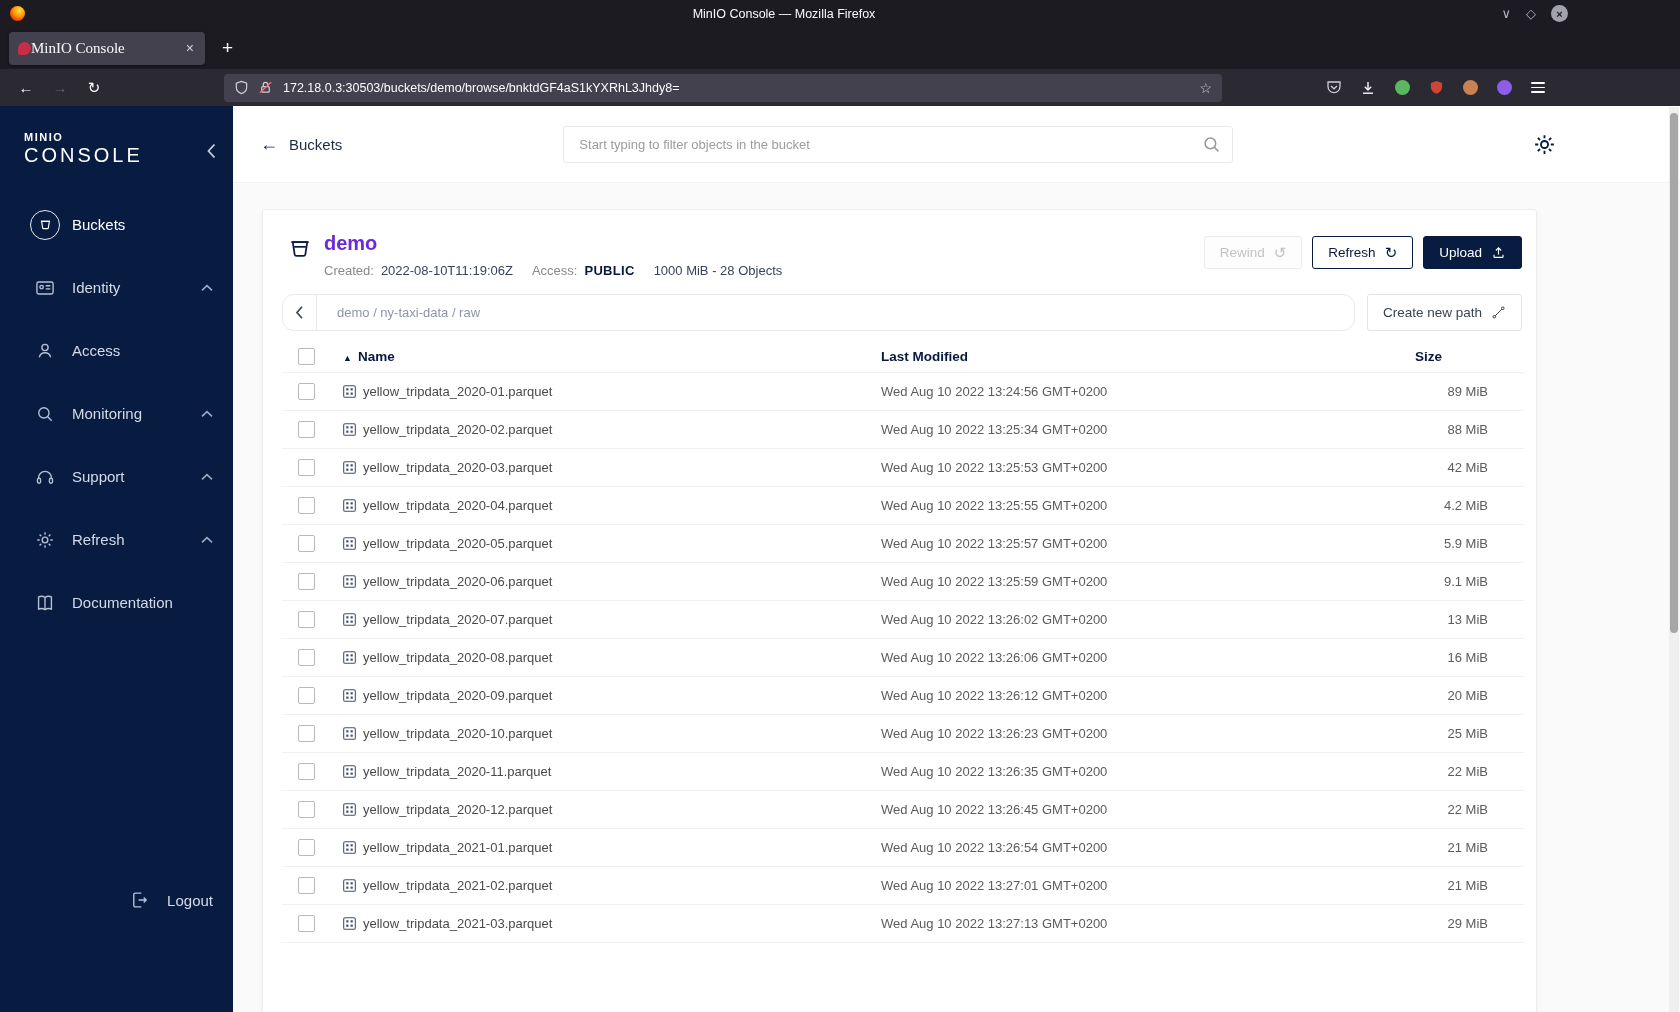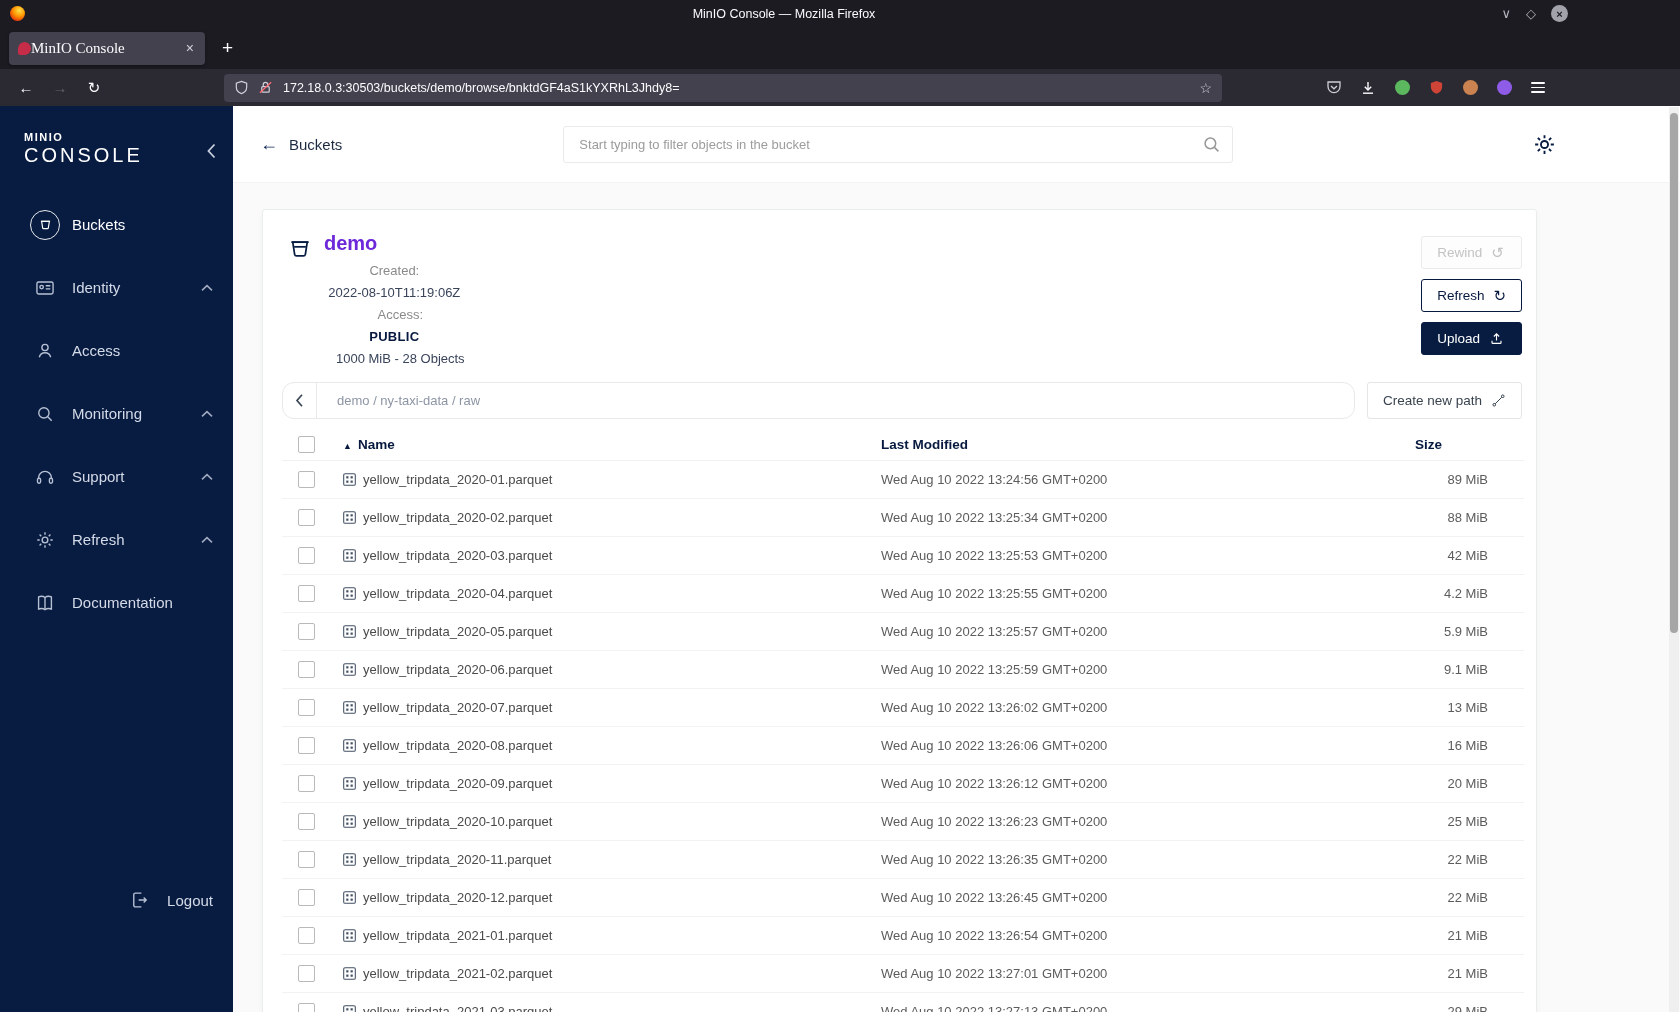--- a/index.html
+++ b/index.html
@@ -72,25 +72,25 @@
   .searchbox input::placeholder { color:#9c9c9c; }
   .hspacer { flex:1; }
 
   .content { padding:26px 0 0 29px; }
   .card { width:1275px; background:#fff; border:1px solid #EAEDEE; border-radius:3px;
           box-shadow:0 3px 6px rgba(0,0,0,.04); padding:22px 14px 40px 19px; min-height:900px; }
 
   .card-head { display:flex; align-items:flex-start; }
   .bucket-ic { margin:2px 10px 0 4px; color:#081C42; }
   .bk-name { font-size:20px; font-weight:bold; color:#6d28d9; }
-  .bk-meta { margin-top:8px; font-size:13px; display:flex; align-items:center; gap:7px; color:#8a8a8a;flex-direction:column; }
+  .bk-meta { margin-top:8px; font-size:13px; display:flex; align-items:center; gap:7px; color:#8a8a8a; }
   .bk-meta .val { color:#39445A; font-weight:500; }
   .bk-meta .public { color:#07193E; font-weight:bold; letter-spacing:.3px; }
   .bk-meta .summary { margin-left:12px; color:#39445A; font-weight:500; }
-  .head-actions { margin-left:auto; display:flex; gap:10px; margin-top:4px;flex-direction:column; }
+  .head-actions { margin-left:auto; display:flex; gap:10px; margin-top:4px; }
   .btn { height:33px; display:inline-flex; align-items:center; gap:9px; padding:0 15px;
          border-radius:3px; font-size:13.5px; background:#fff; border:1px solid #e5e5e5; cursor:pointer;
          font-family:"Liberation Sans", sans-serif; }
   .btn .bicon { font-size:15px; line-height:1; display:flex; }
   .btn.disabled { color:#c3c3c3; border-color:#ebebeb; background:#fdfdfd; cursor:default; }
   .btn.outline { color:#07193E; border-color:#07193E; }
   .btn.primary { background:#081C42; border-color:#081C42; color:#fff; }
 
   .pathbar { margin-top:16px; display:flex; align-items:stretch; }
   .crumb-shell { flex:1; border:1px solid #E9E9E9; border-radius:12px; height:37px; display:flex; align-items:center; }

